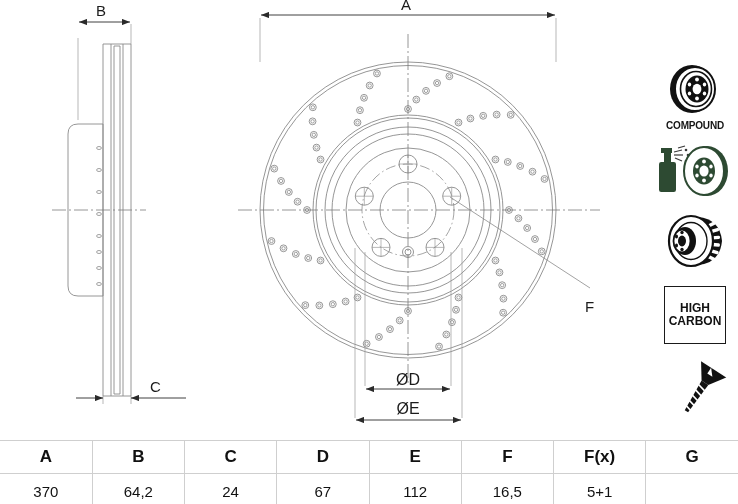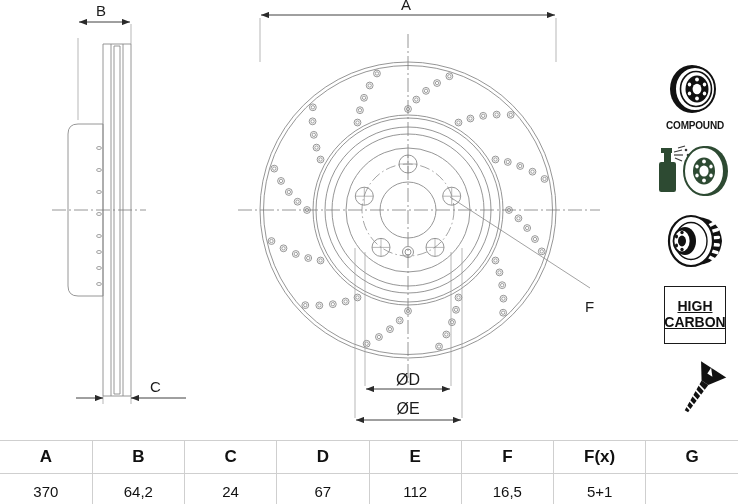--- a/index.html
+++ b/index.html
@@ -59,25 +59,24 @@
     border: 1.6px solid #1a1a1a;
     box-sizing: border-box;
     display: flex;
     flex-direction: column;
     align-items: center;
     justify-content: center;
     line-height: 1.12;
   }
   .hc-box span {
     font-family: "Liberation Sans", sans-serif;
-    font-size: 14px;
+    font-size: 12px;
     font-weight: bold;
     color: #111111;
     display: block;
-    text-decoration: underline;
   }
 
   
   table.specs {
     position: absolute;
     left: 0px;
     top: 440px;
     width: 738px;
     border-collapse: collapse;
     table-layout: fixed;

